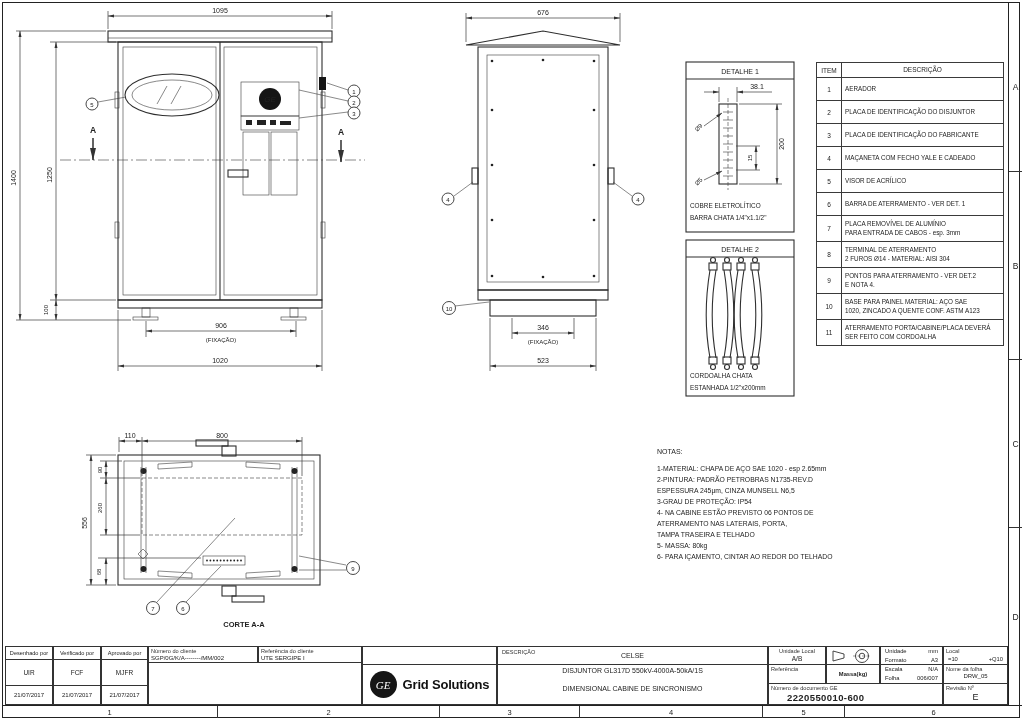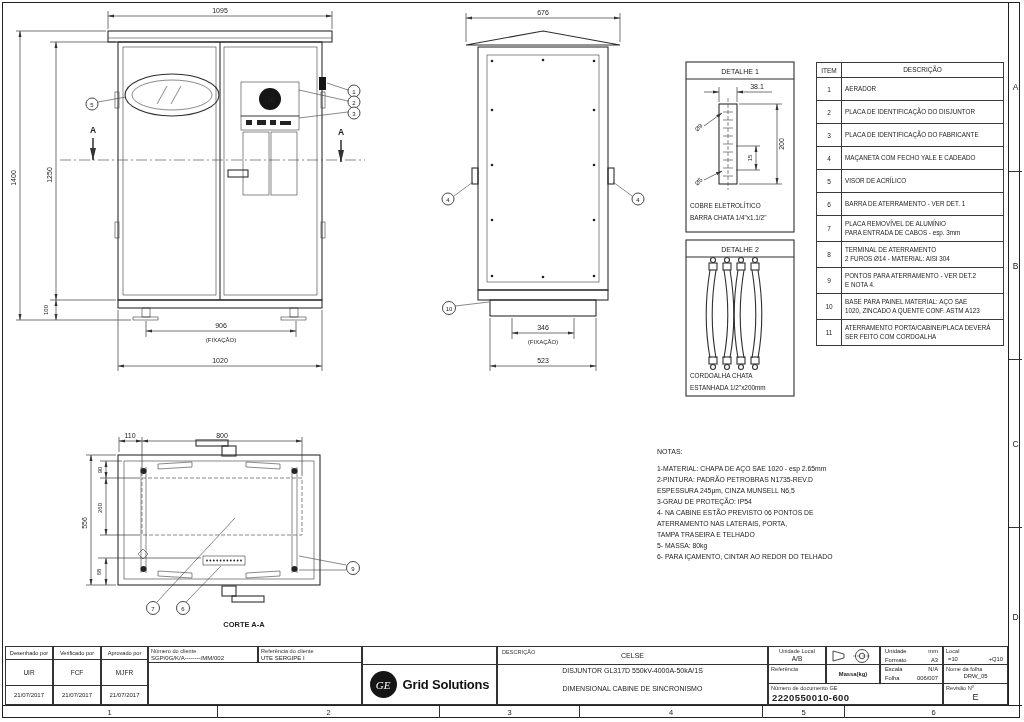--- a/index.html
+++ b/index.html
@@ -490,21 +490,21 @@
           <span>006/007</span>
         </div>
   </div>
   <div class="tc" style="left:938px;top:18px;width:65px;height:20px">
     <div class="lab">Nome da folha</div>
     <div class="val" style="font-size:6px">DRW_05</div>
   </div>
 
   <div class="tc" style="left:763px;top:37px;width:175px;height:22px">
     <div class="lab">Número de documento GE</div>
-    <div style="font-size:9.5px;font-weight:bold;padding-left:3px;letter-spacing:0.4px">2220550010-600</div>
+    <div style="font-size:9.5px;font-weight:bold;padding-left:18px;letter-spacing:0.4px">2220550010-600</div>
   </div>
   <div class="tc" style="left:938px;top:37px;width:65px;height:22px">
     <div class="lab">Revisão Nº</div>
     <div style="font-size:9px;text-align:center">E</div>
   </div>
 </div>
 
 <div id="zbot">
   <div class="zc" style="width:216px">1</div>
   <div class="zc" style="width:222px">2</div>

